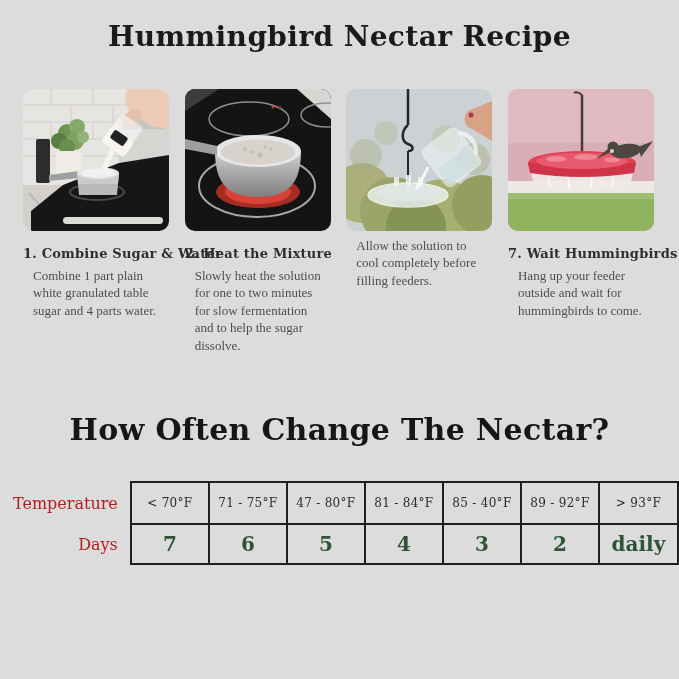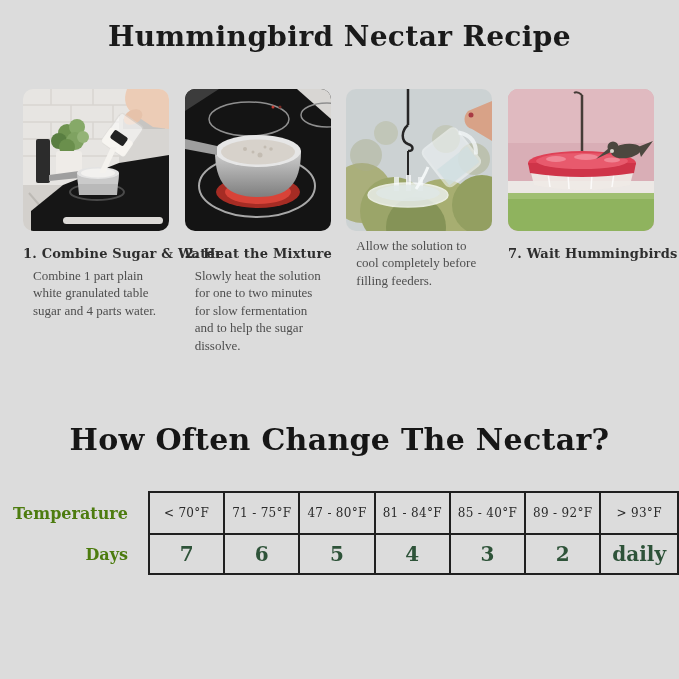--- a/index.html
+++ b/index.html
@@ -32,33 +32,33 @@
     font-size:13px;font-weight:700;color:#2e2e2e;
     letter-spacing:.2px;white-space:nowrap;
   }
   .step-desc{
     margin:6px 0 0 10px;
     font-size:13px;line-height:1.34;color:#4e4e4e;
     width:134px;
     font-family:Liberation Serif, serif;
   }
   .section-title{
-    margin:10px;padding-top:58px;
+    margin:0;padding-top:58px;
     text-align:center;
     font-size:30px;font-weight:700;color:#161616;
     letter-spacing:.3px;
   }
   table.nectar{
     border-collapse:collapse;
     margin:34px 0 0 12px;
   }
   table.nectar th.rowlabel{
     border:none;background:transparent;
-    width:96px;padding-right:20px;
-    text-align:right;font-size:16px;font-weight:700;color:#4d7c0f;
+    width:96px;padding-right:12px;
+    text-align:right;font-size:16px;font-weight:400;color:#b91c1c;
     font-family:"DejaVu Serif", serif;
   }
   table.nectar td{
     border:2px solid #1f1f1f;
     width:76px;text-align:center;vertical-align:middle;
     background:#dcdcdc;
   }
   table.nectar tr.temp-row td{height:38px;font-size:12px;color:#2b2b2b;letter-spacing:.3px;}
   table.nectar tr.days-row td{height:36px;font-size:20px;font-weight:700;color:#2e5339;}
 </style>
@@ -225,20 +225,21 @@
           <g fill="#4c473f">
             <ellipse cx="118" cy="62" rx="15" ry="7" transform="rotate(-8 118 62)"></ellipse>
             <circle cx="105" cy="58" r="5.5"></circle>
             <polygon points="101,59 88,70 103,63"></polygon>
             <polygon points="130,58 145,52 133,68"></polygon>
           </g>
           <circle cx="104" cy="62" r="2" fill="#d8d4cc"></circle>
         </svg>
       </span>
       <div class="step-title">7. Wait Hummingbirds</div>
+      <p class="step-desc">Hang up your feeder outside and wait for hummingbirds to come.</p>
     </div>
 
   </div>
 
   <h2 class="section-title">How Often Change The Nectar?</h2>
 
   <table class="nectar">
     <tbody>
         <tr class="temp-row">
       <th class="rowlabel">Temperature</th>

